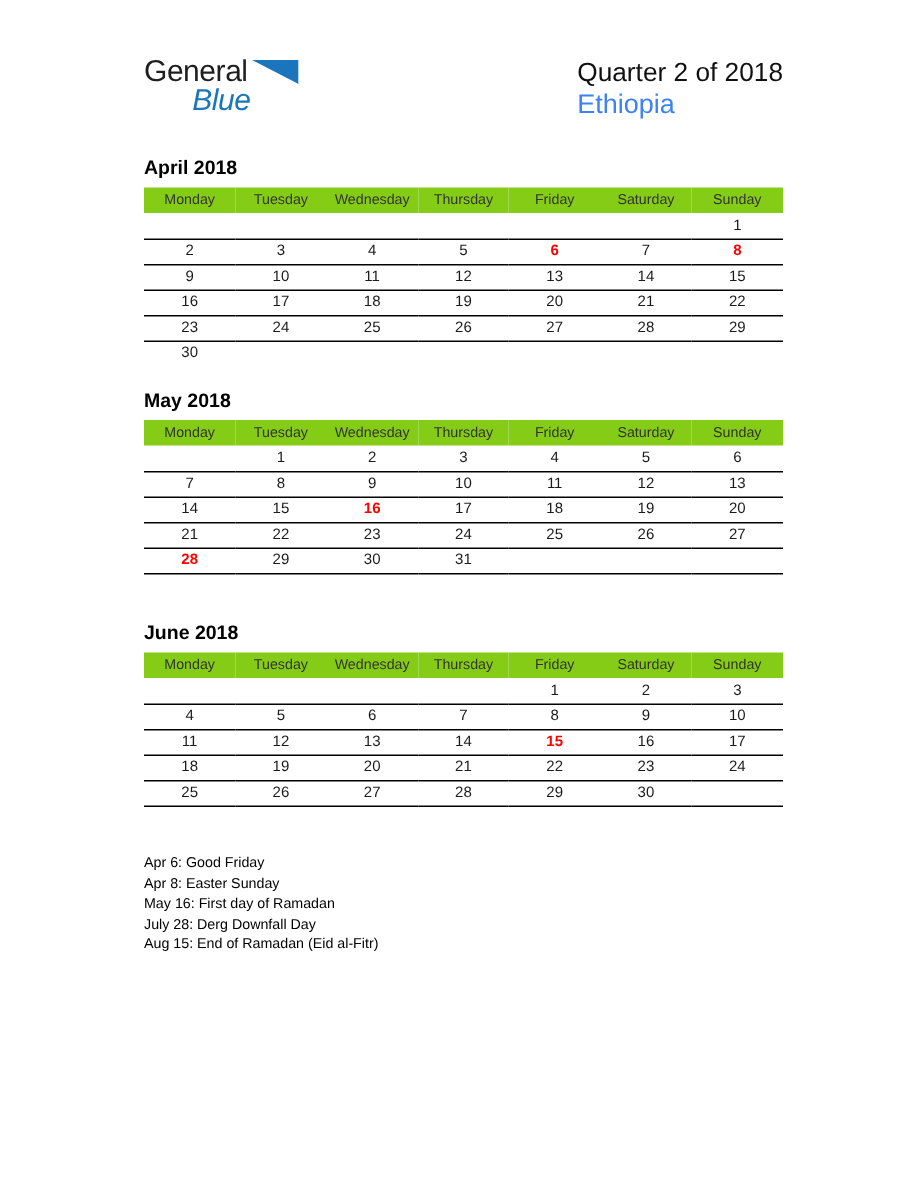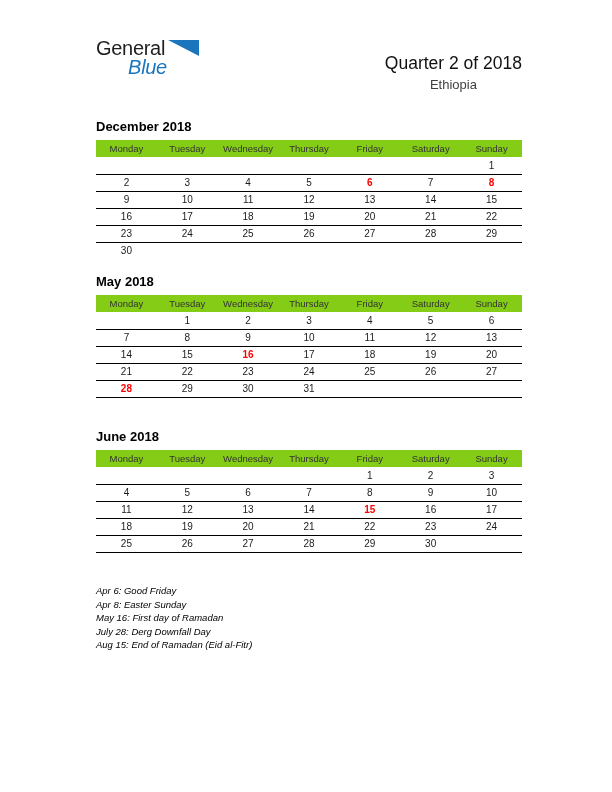--- a/index.html
+++ b/index.html
@@ -20,42 +20,42 @@
   .header { display: flex; justify-content: space-between; align-items: flex-start; }
   .logo { display: inline-block; }
   .logo-line1 { display: flex; align-items: flex-start; }
   .logo-general { font-size: 20px; line-height: 20px; color: #1f1f1f; letter-spacing: -0.3px; }
   .logo-triangle {
     width: 31px; height: 16px; margin-left: 3px; margin-top: 2px;
     background: var(--accent);
     clip-path: polygon(0 0, 100% 0, 100% 100%);
   }
   .logo-blue { text-align: center; font-size: 20px; line-height: 18px; color: var(--accent); letter-spacing: -0.3px; font-style: italic; }
-  .title-block { text-align: center; margin-top: 15px; }
+  .title-block { text-align: left; }
   .quarter-title { font-size: 17.5px; line-height: 21px; color: #111; }
-  .region-subtitle { font-size: 13px; line-height: 17px; margin-top: 2px; color: #404040; }
+  .region-subtitle { font-size: 18px; line-height: 17px; margin-top: 2px; color: #3b82f6; }
 
   
   .months { margin-top: 26px; }
   .month { margin-bottom: 15px; }
   .month-title { font-size: 13px; font-weight: bold; color: #000; margin-bottom: 6px; }
   table.cal { width: 100%; border-collapse: collapse; table-layout: fixed; }
   table.cal th {
     background: #84cc16; font-weight: normal; font-size: 9.5px;
     color: #333; height: 17px; text-align: center; padding: 0;
   }
   table.cal td {
     text-align: center; font-size: 10px; height: 17px; padding: 0; color: #1a1a1a;
   }
   table.cal tbody tr:not(:first-child) td { border-top: 1.4px solid #000; }
   table.cal td.highlight { color: var(--red); font-weight: bold; }
 
   
   .holidays { margin-top: 1px; }
-  .holiday-item { font-size: 9.5px; line-height: 13.5px; color: #000; font-style: italic; }
+  .holiday-item { font-size: 9.5px; line-height: 13.5px; color: #000; }
 </style>
 </head>
 <body>
 
 <div class="page">
   <div class="content">
 
     <div class="header">
       <div class="logo">
         <div class="logo-line1">
@@ -65,21 +65,21 @@
         <div class="logo-blue">Blue</div>
       </div>
       <div class="title-block">
         <div class="quarter-title">Quarter 2 of 2018</div>
         <div class="region-subtitle">Ethiopia</div>
       </div>
     </div>
 
     <div class="months" id="months">
         <div class="month">
-          <div class="month-title">December 2018</div>
+          <div class="month-title">April 2018</div>
           <table class="cal">
             <thead>
               <tr>
                 <th>Monday</th>
                 <th>Tuesday</th>
                 <th>Wednesday</th>
                 <th>Thursday</th>
                 <th>Friday</th>
                 <th>Saturday</th>
                 <th>Sunday</th>

